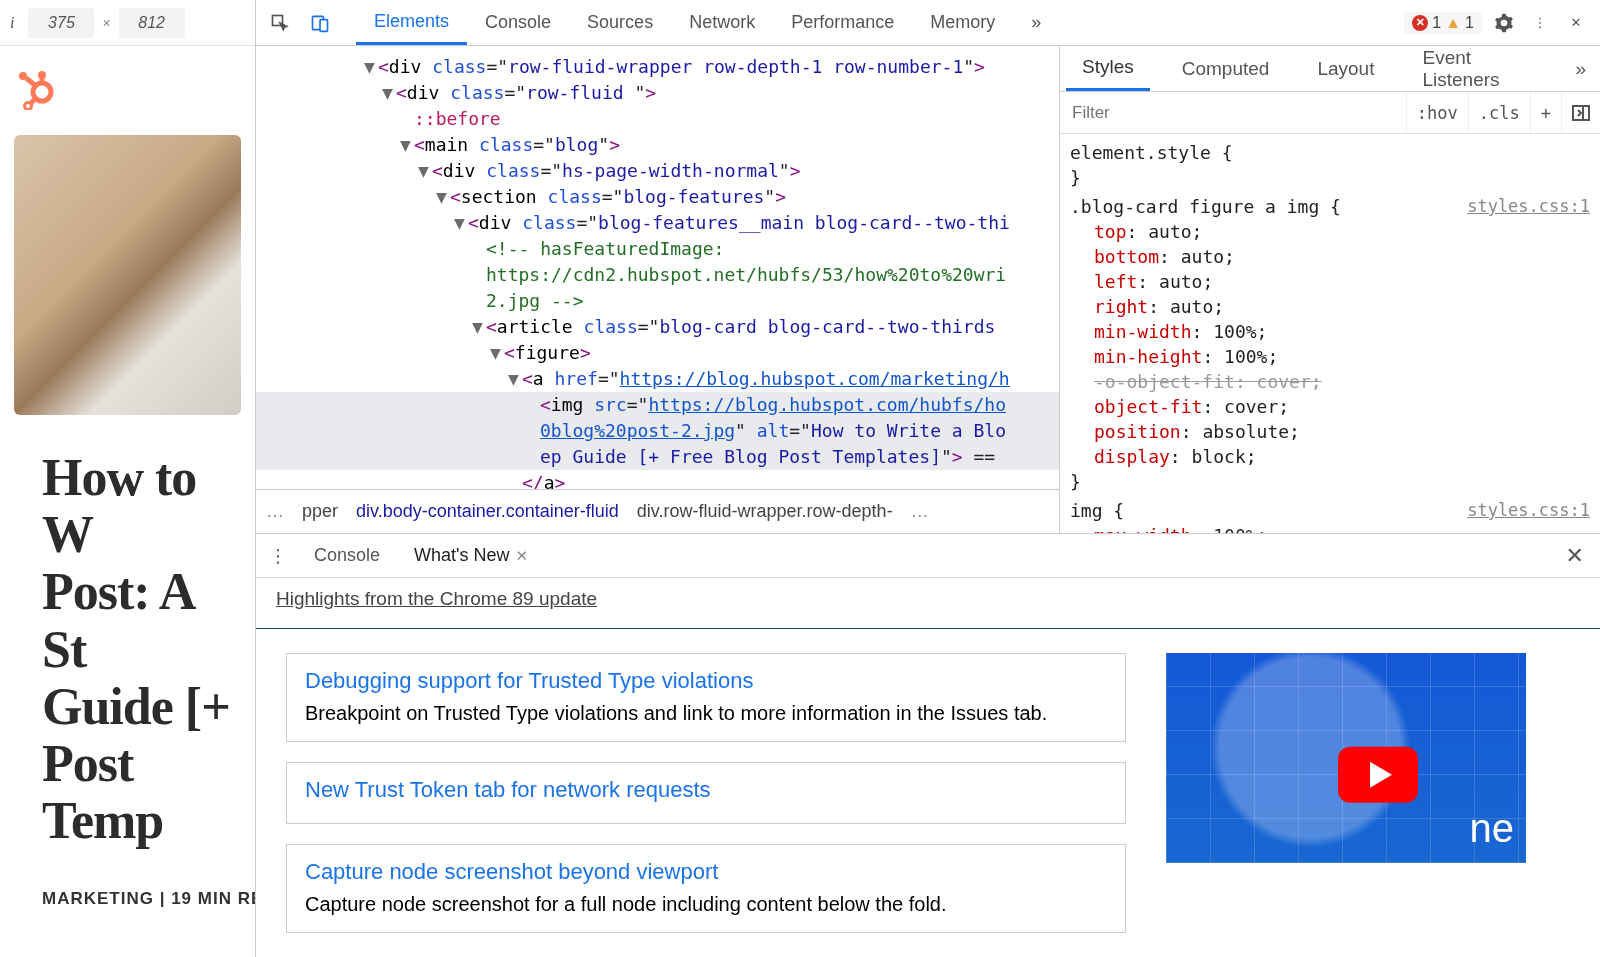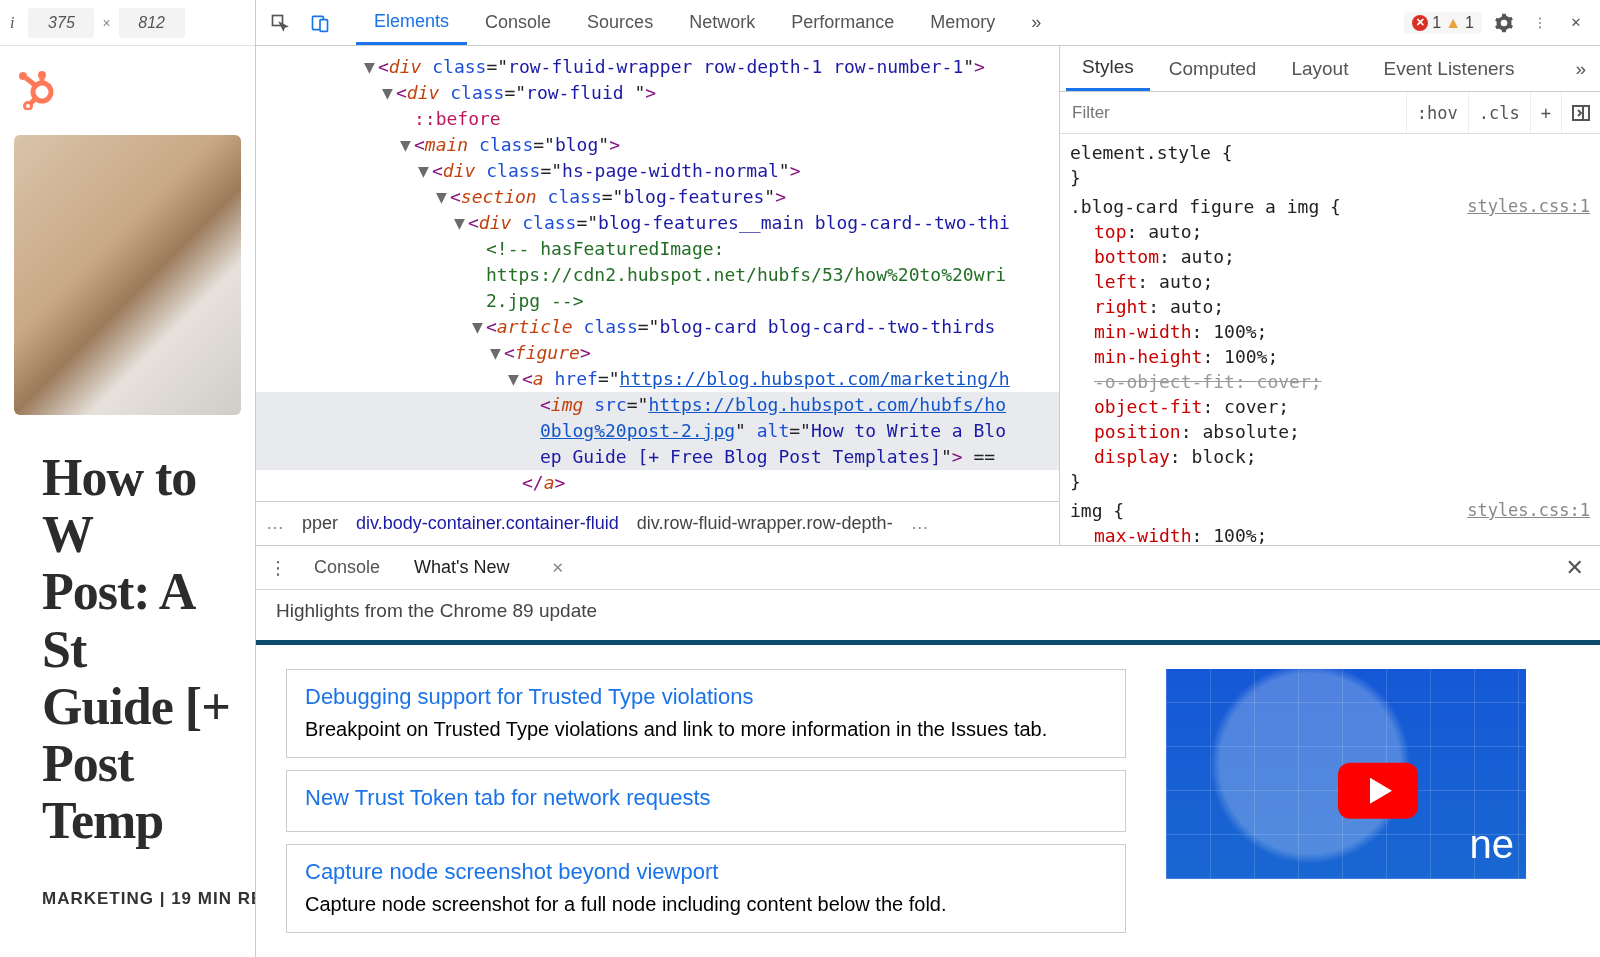--- a/index.html
+++ b/index.html
@@ -35,37 +35,37 @@
 .badge { display: flex; align-items: center; gap: 4px; font-size: 16px; background: #f6f6f6; border-radius: 4px; padding: 2px 8px; color: #444; }
 .badge .err-dot { width: 16px; height: 16px; border-radius: 50%; background: #d93025; color: #fff; font-size: 11px; font-weight: 700; display: flex; align-items: center; justify-content: center; }
 .badge .warn-tri { color: #e8a33d; font-size: 16px; }
 
 
 .main-split { flex: 1; display: flex; min-height: 0; }
 .elements-pane { flex: 1; display: flex; flex-direction: column; min-width: 0; border-right: 1px solid #ccc; }
 .dom-tree { flex: 1; overflow: hidden; font-family: Menlo, Consolas, monospace; font-size: 18px; line-height: 26px; padding: 8px 0 0 0; }
 .dom-tree .line { white-space: nowrap; padding-left: 10px; }
 .dom-tree .tri { display: inline-block; width: 14px; color: #6b6b6b; }
-.tag { color: #c2410c; font-style: italic; }
+.tag { color: #000000; }
 .attr-n { color: #1d4ed8; }
 .attr-v { color: #1a1aa6; }
 .punct { color: #881280; }
 .comment { color: #236e25; }
 .pseudo { color: #be185d; }
 .link { color: #1155cc; text-decoration: underline; }
 .hlrow { background: #e8eaed; }
 
 .crumbs { height: 44px; border-top: 1px solid #ccc; display: flex; align-items: center; padding: 0 10px; font-size: 18px; color: #444; gap: 18px; white-space: nowrap; overflow: hidden; }
 .crumbs .ell { color: #888; }
 .crumbs span { cursor: pointer; }
 .crumbs .sel { color: #1a1aa6; }
 
 
 .styles-pane { width: 540px; display: flex; flex-direction: column; background: #fff; }
-.styles-tabs { height: 46px; display: flex; align-items: center; border-bottom: 1px solid #ccc; padding: 0 6px; gap: 3px; }
+.styles-tabs { height: 46px; display: flex; align-items: center; border-bottom: 1px solid #ccc; padding: 0 6px; gap: 16px; }
 .styles-tab { padding: 0 16px; height: 100%; display: flex; align-items: center; font-size: 19px; color: #555; cursor: pointer; }
 .styles-tab.active { color: #333; border-bottom: 3px solid #1a73e8; }
 .styles-tabs .more { margin-left: auto; padding: 0 8px; }
 .styles-toolbar { height: 42px; display: flex; align-items: center; border-bottom: 1px solid #ddd; font-size: 17px; color: #555; }
 .styles-toolbar input { flex: 1; border: none; height: 100%; padding: 0 12px; font-size: 17px; outline: none; }
 .styles-toolbar .tool { padding: 0 10px; font-family: Menlo, monospace; cursor: pointer; border-left: 1px solid #eee; height: 100%; display: flex; align-items: center; }
 .css-rules { flex: 1; font-family: Menlo, Consolas, monospace; font-size: 18px; line-height: 25px; padding: 6px 10px; overflow: hidden; }
 .css-rules .rule { position: relative; margin-bottom: 4px; }
 .css-rules .srclink { position: absolute; right: 0; top: 0; color: #888; text-decoration: underline; font-size: 17px; }
 .sel-txt { color: #222; }
@@ -73,40 +73,40 @@
 .val { color: #222; }
 .struck { text-decoration: line-through; color: #999; }
 .struck .prop, .struck .val { color: #999; }
 .indent { padding-left: 24px; }
 
 
 .drawer { border-top: 1px solid #ccc; display: flex; flex-direction: column; }
 .drawer-tabs { height: 44px; display: flex; align-items: center; padding: 0 10px; gap: 14px; border-bottom: 1px solid #d6d6d6; }
 .drawer-tab { padding: 0 10px; height: 100%; display: flex; align-items: center; font-size: 18px; color: #555; cursor: pointer; }
 .drawer .close-x { margin-left: auto; font-size: 22px; color: #555; cursor: pointer; padding: 0 6px; }
-.drawer-sub { font-size: 19px; color: #444; padding: 10px 20px 18px 20px; border-bottom: 5px solid #0c4a6e; }
+.drawer-sub { font-size: 19px; color: #444; padding: 10px 20px 18px 20px; border-bottom: 1px solid #0c4a6e; text-decoration: underline; }
 .drawer-body { display: flex; padding: 24px 30px; gap: 40px; align-items: flex-start; }
-.cards { flex: 1; display: flex; flex-direction: column; gap: 12px; max-width: 840px; }
+.cards { flex: 1; display: flex; flex-direction: column; gap: 20px; max-width: 840px; }
 .card { border: 1px solid #ccc; padding: 14px 18px; }
 .card h3 { font-size: 22px; font-weight: 400; color: #1a73e8; margin-bottom: 6px; }
 .card p { font-size: 20px; color: #000000; line-height: 1.35; }
 .video-thumb { width: 360px; height: 210px; background:
   radial-gradient(circle at 40% 45%, rgba(255,255,255,.25) 0, rgba(255,255,255,.25) 90px, transparent 100px),
   linear-gradient(#1558d6,#1967d2);
   position: relative; display: flex; align-items: flex-end; justify-content: flex-end; color: #fff; font-size: 40px; padding: 12px; }
 .video-thumb::before { content:""; position:absolute; inset:0; background:
   repeating-linear-gradient(0deg, rgba(255,255,255,.15) 0 1px, transparent 1px 44px),
   repeating-linear-gradient(90deg, rgba(255,255,255,.15) 0 1px, transparent 1px 44px); }
 .play-btn { position: absolute; left: 50%; top: 50%; transform: translate(-10%,-20%); width: 80px; height: 56px; background: #ff0000; border-radius: 12px; display: flex; align-items: center; justify-content: center; }
 .play-btn::after { content:""; border-left: 22px solid #fff; border-top: 13px solid transparent; border-bottom: 13px solid transparent; margin-left: 5px; }
 
 
 .kebab { width: 24px; text-align: center; font-size: 18px; color: #555; cursor: pointer; }
 .drawer-tab .x { margin-left: 6px; color: #888; font-size: 15px; }
-.drawer-tab.active { color: #222; gap: 36px; }
+.drawer-tab.active { color: #222; }
 </style>
 </head>
 <body>
 
 <div class="root">
 
   <div class="preview">
     <div class="dim-row">
       <span class="i">i</span>
       <input value="375" style="">

